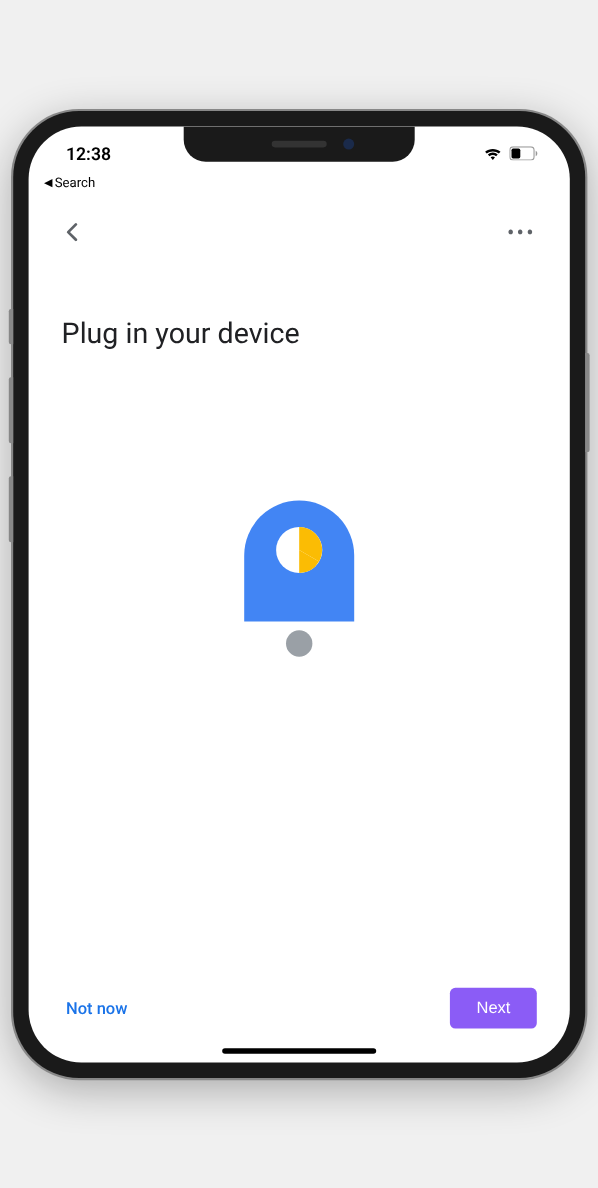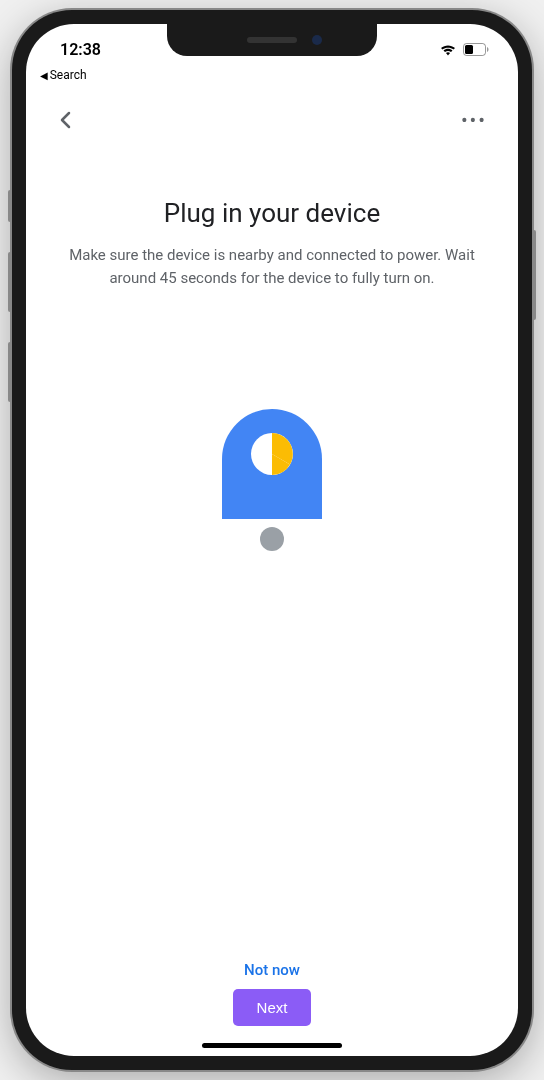--- a/index.html
+++ b/index.html
@@ -11,21 +11,21 @@
       font-family: -apple-system, BlinkMacSystemFont, 'Segoe UI', Roboto, Helvetica, Arial, sans-serif;
       background: #f0f0f0;
       width: 544px;
       height: 1080px;
       display: flex;
       align-items: center;
       justify-content: center;
     }
     .phone-frame {
       width: 520px;
-      height: 1060px;
+      height: 879px;
       background: #1a1a1a;
       border-radius: 60px;
       padding: 14px;
       box-shadow: 0 0 0 2px #888, 0 10px 40px rgba(0,0,0,0.3);
       position: relative;
     }
     .phone-buttons-left {
       position: absolute;
       left: -4px;
       top: 180px;
@@ -145,21 +145,21 @@
       align-items: center;
       justify-content: center;
       cursor: pointer;
       color: #5f6368;
       font-size: 20px;
       letter-spacing: 2px;
     }
     .content {
       flex: 1;
       padding: 50px 30px 0 30px;
-      text-align: center;
+      text-align: left;
       display: flex;
       flex-direction: column;
     }
     .page-title {
       font-size: 26px;
       font-weight: 400;
       color: #202124;
       margin-bottom: 16px;
     }
     .page-subtitle {
@@ -173,21 +173,20 @@
       display: flex;
       align-items: flex-start;
       justify-content: center;
       padding-top: 110px;
     }
     .footer {
       display: flex;
       align-items: center;
       justify-content: space-between;
       padding: 0 30px 30px 30px;
-      flex-direction: column;
     }
     .not-now-button {
       color: #1a73e8;
       font-size: 15px;
       font-weight: 500;
       cursor: pointer;
       padding: 10px 4px;
     }
     .next-button {
       background: #8b5cf6;
@@ -260,21 +259,20 @@
           <path d="M15 5 L8 12 L15 19" stroke="#5f6368" stroke-width="2.5" fill="none" stroke-linecap="round" stroke-linejoin="round"></path>
         </svg>
       </div>
       <div class="more-button">
         <span>•••</span>
       </div>
     </div>
 
     <div class="content">
       <h1 class="page-title">Plug in your device</h1>
-      <p class="page-subtitle">Make sure the device is nearby and connected to power. Wait around 45 seconds for the device to fully turn on.</p>
 
       <div class="illustration-wrap">
         <svg width="120" height="160" viewBox="0 0 120 160">
           <path d="M 10 60 A 50 50 0 0 1 110 60 L 110 120 L 10 120 Z" fill="#4285f4"></path>
           <circle cx="60" cy="55" r="21" fill="#fff"></circle>
           <path d="M 60 55 L 60 34 A 21 21 0 0 1 78 65.5 Z" fill="#fbbc04"></path>
           <path d="M 60 55 L 78 65.5 A 21 21 0 0 1 60 76 Z" fill="#fbbc04"></path>
           <circle cx="60" cy="140" r="12" fill="#9aa0a6"></circle>
         </svg>
       </div>

